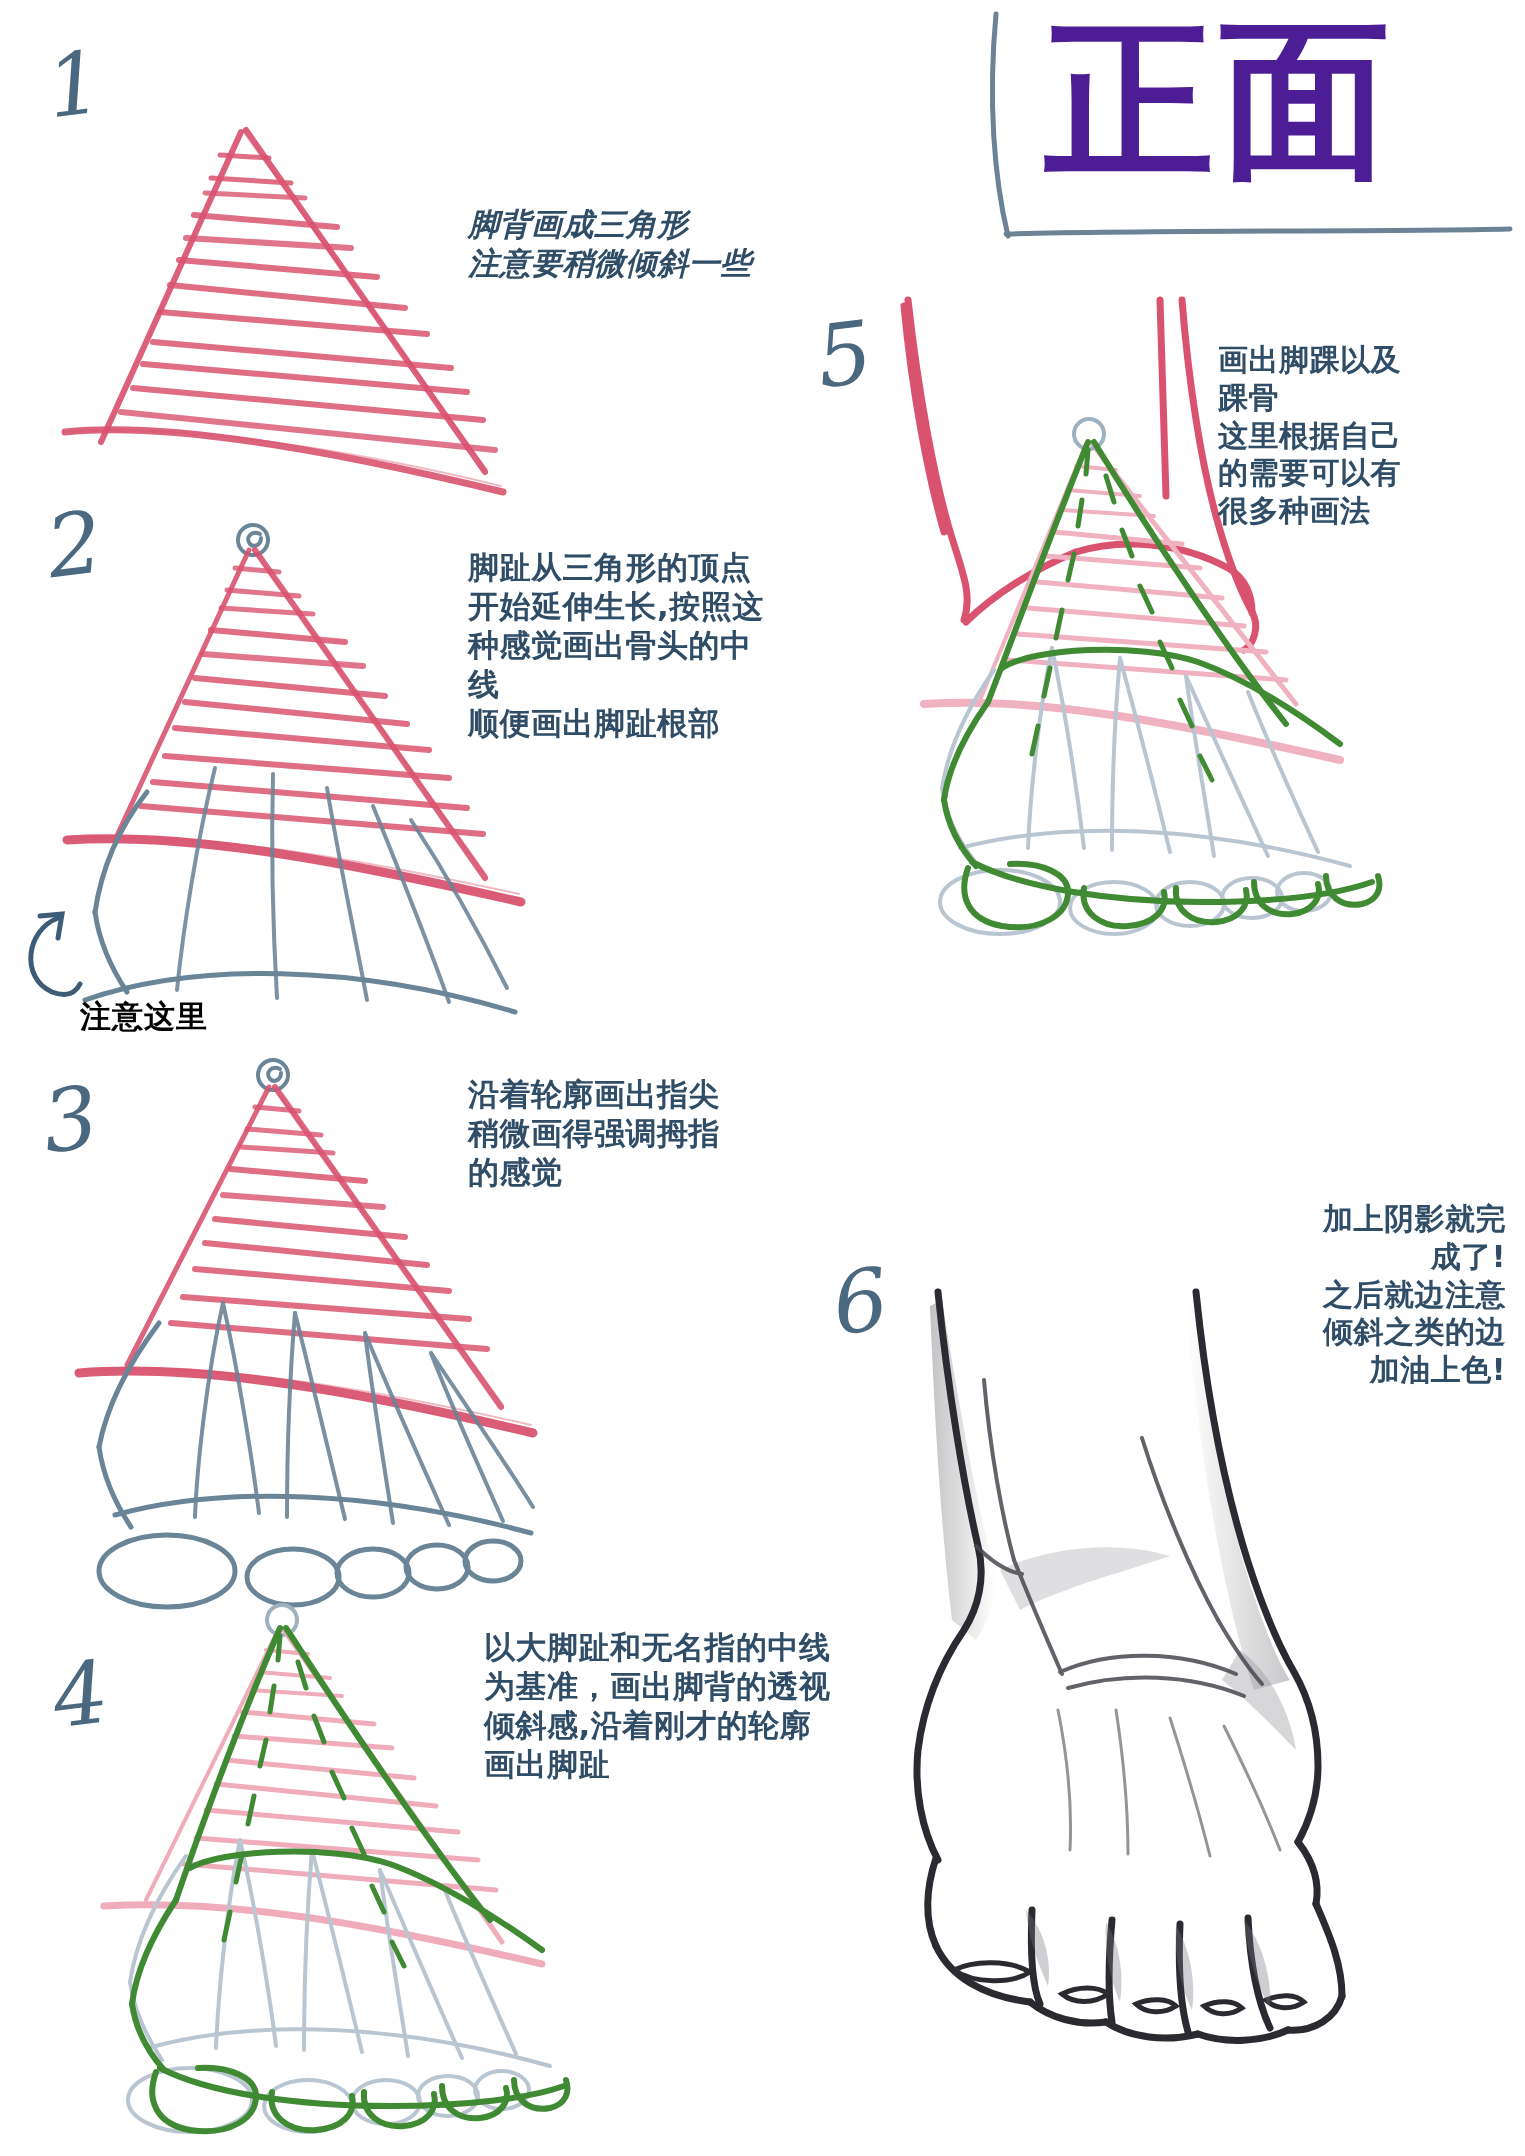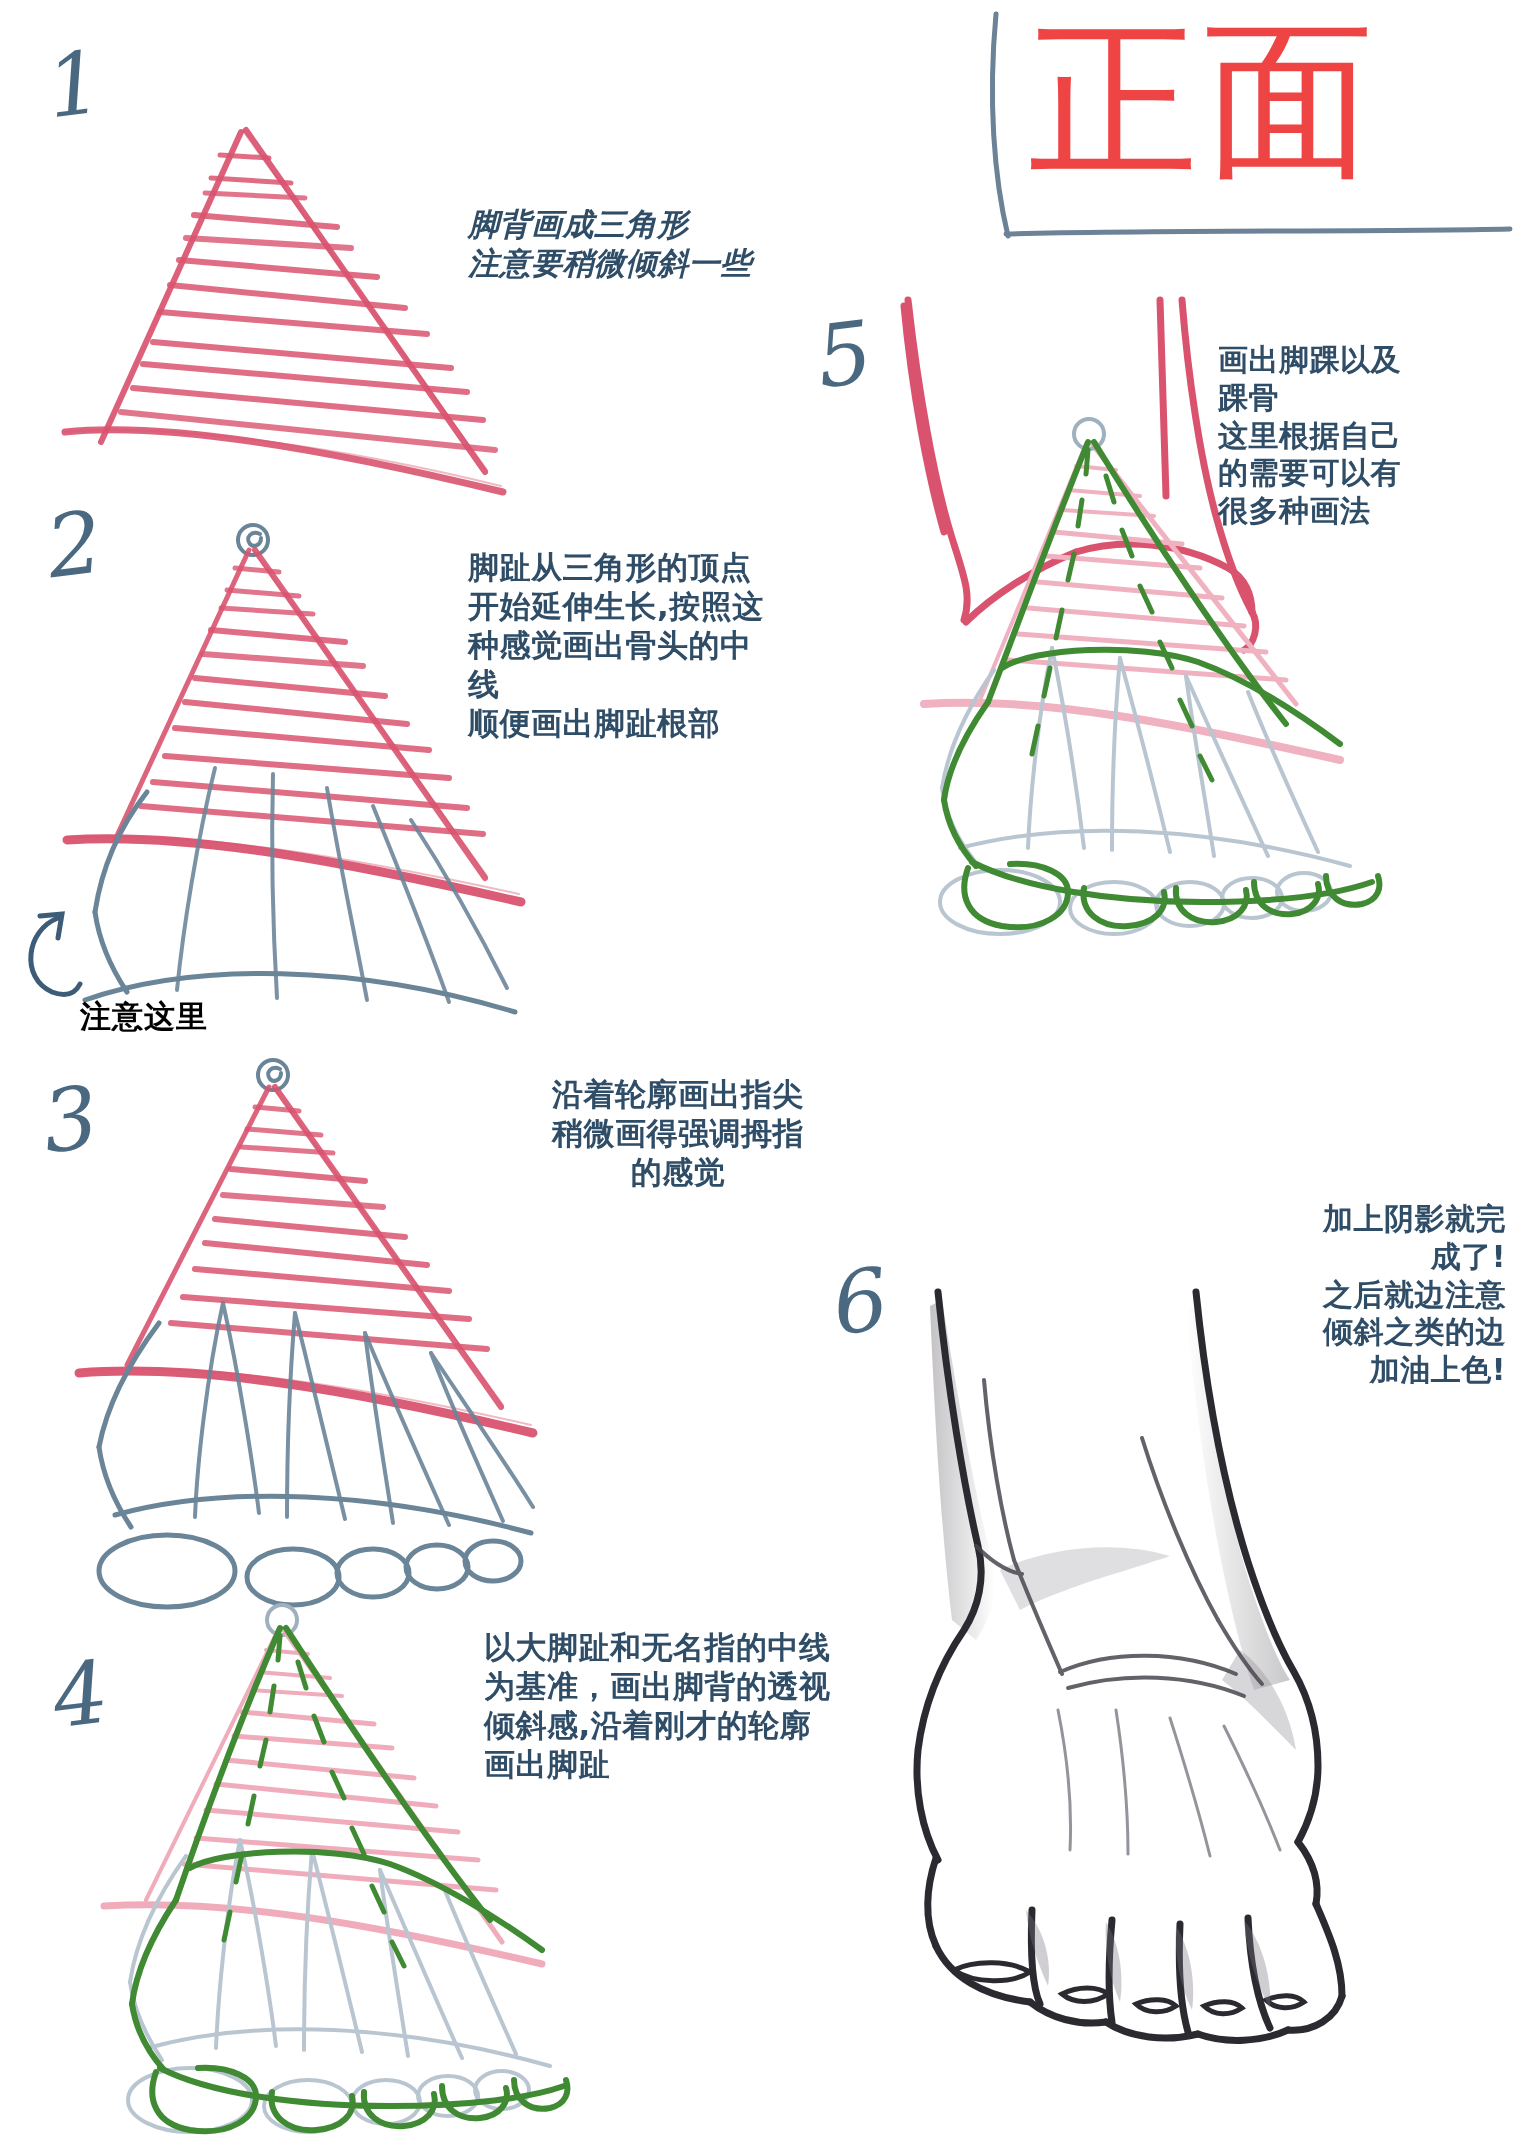--- a/index.html
+++ b/index.html
@@ -9,23 +9,23 @@
   }
   .page{position:absolute;inset:0;background:#fff;}
 
   
   .abs{position:absolute;}
 
   
   #title-block{left:952px;top:8px;width:560px;height:230px;}
   #title-frame{position:absolute;left:0;top:0;width:560px;height:230px;}
   #title-text{
-    position:absolute;left:76px;top:6px;
+    position:absolute;left:92px;top:6px;
     font-size:170px;line-height:1.02;letter-spacing:6px;
-    color:#ef4444;font-weight:400;white-space:nowrap;
+    color:#4c1d95;font-weight:700;white-space:nowrap;
     font-family:"DejaVu Sans","Liberation Sans",sans-serif;
   }
 
   
   .step-num{
     color:#3c5c77;font-size:86px;line-height:1;
     font-style:italic;font-weight:400;
     font-family:"DejaVu Serif","Liberation Serif",serif;
     transform:rotate(-7deg);transform-origin:left top;
     opacity:.92;
@@ -199,21 +199,21 @@
       <g stroke="#6a8498" fill="none" stroke-width="5">
         <ellipse cx="112" cy="516" rx="68" ry="36"></ellipse>
         <ellipse cx="238" cy="522" rx="46" ry="28"></ellipse>
         <ellipse cx="318" cy="518" rx="36" ry="24"></ellipse>
         <ellipse cx="382" cy="512" rx="31" ry="22"></ellipse>
         <ellipse cx="438" cy="506" rx="28" ry="20"></ellipse>
       </g>
     </svg>
   </div>
 
-  <div class="abs caption" style="left:468px;top:1075px;width:420px;text-align:center;">沿着轮廓画出指尖
+  <div class="abs caption" style="left:468px;top:1075px;width:420px;">沿着轮廓画出指尖
 稍微画得强调拇指
 的感觉</div>
 
   <div class="abs step-num" style="left:48px;top:1655px;">4</div>
 
   <div class="art" style="left:90px;top:1600px;width:480px;height:540px;">
     <svg width="480" height="540" viewBox="0 0 480 540">
       <g stroke="#9fb0be" fill="none" stroke-width="4" stroke-linecap="round">
         <circle cx="192" cy="20" r="15"></circle>
       </g>

